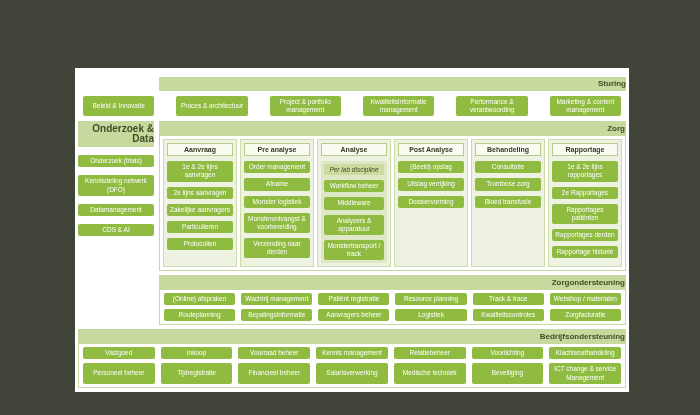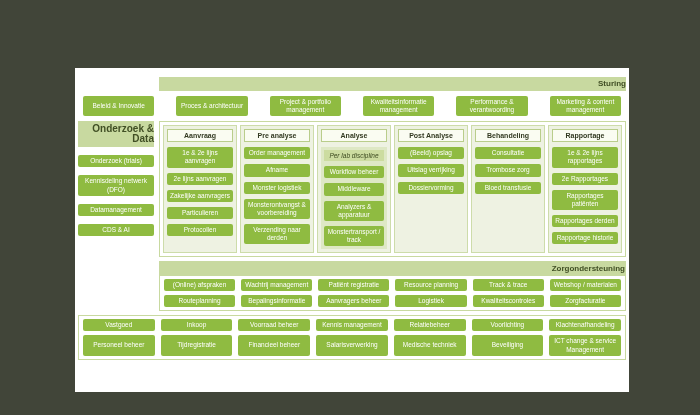--- a/index.html
+++ b/index.html
@@ -106,20 +106,21 @@
 
     <div class="left-col">
       <div class="bar small">Onderzoek &amp; Data</div>
       <div class="btn">Onderzoek (trials)</div>
       <div class="btn">Kennisdeling netwerk (DFO)</div>
       <div class="btn">Datamanagement</div>
       <div class="btn">CDS &amp; AI</div>
     </div>
 
     <div class="zorg-block">
+      <div class="bar">Zorg</div>
       <div class="zcols">
 
         <div class="zcol">
           <div class="colhead">Aanvraag</div>
           <div class="btn">1e &amp; 2e lijns aanvragen</div>
           <div class="btn">2e lijns aanvragen</div>
           <div class="btn">Zakelijke aanvragers</div>
           <div class="btn">Particulieren</div>
           <div class="btn">Protocollen</div>
         </div>
@@ -186,20 +187,21 @@
         <div class="btn">Bepalingsinformatie</div>
         <div class="btn">Aanvragers beheer</div>
         <div class="btn">Logistiek</div>
         <div class="btn">Kwaliteitscontroles</div>
         <div class="btn">Zorgfacturatie</div>
       </div>
     </div>
   </div>
 
   <div class="bedrijf-block">
+    <div class="bar">Bedrijfsondersteuning</div>
     <div class="grid7">
       <div class="btn">Vastgoed</div>
       <div class="btn">Inkoop</div>
       <div class="btn">Voorraad beheer</div>
       <div class="btn">Kennis management</div>
       <div class="btn">Relatiebeheer</div>
       <div class="btn">Voorlichting</div>
       <div class="btn">Klachtenafhandeling</div>
       <div class="btn">Personeel beheer</div>
       <div class="btn">Tijdregistratie</div>

